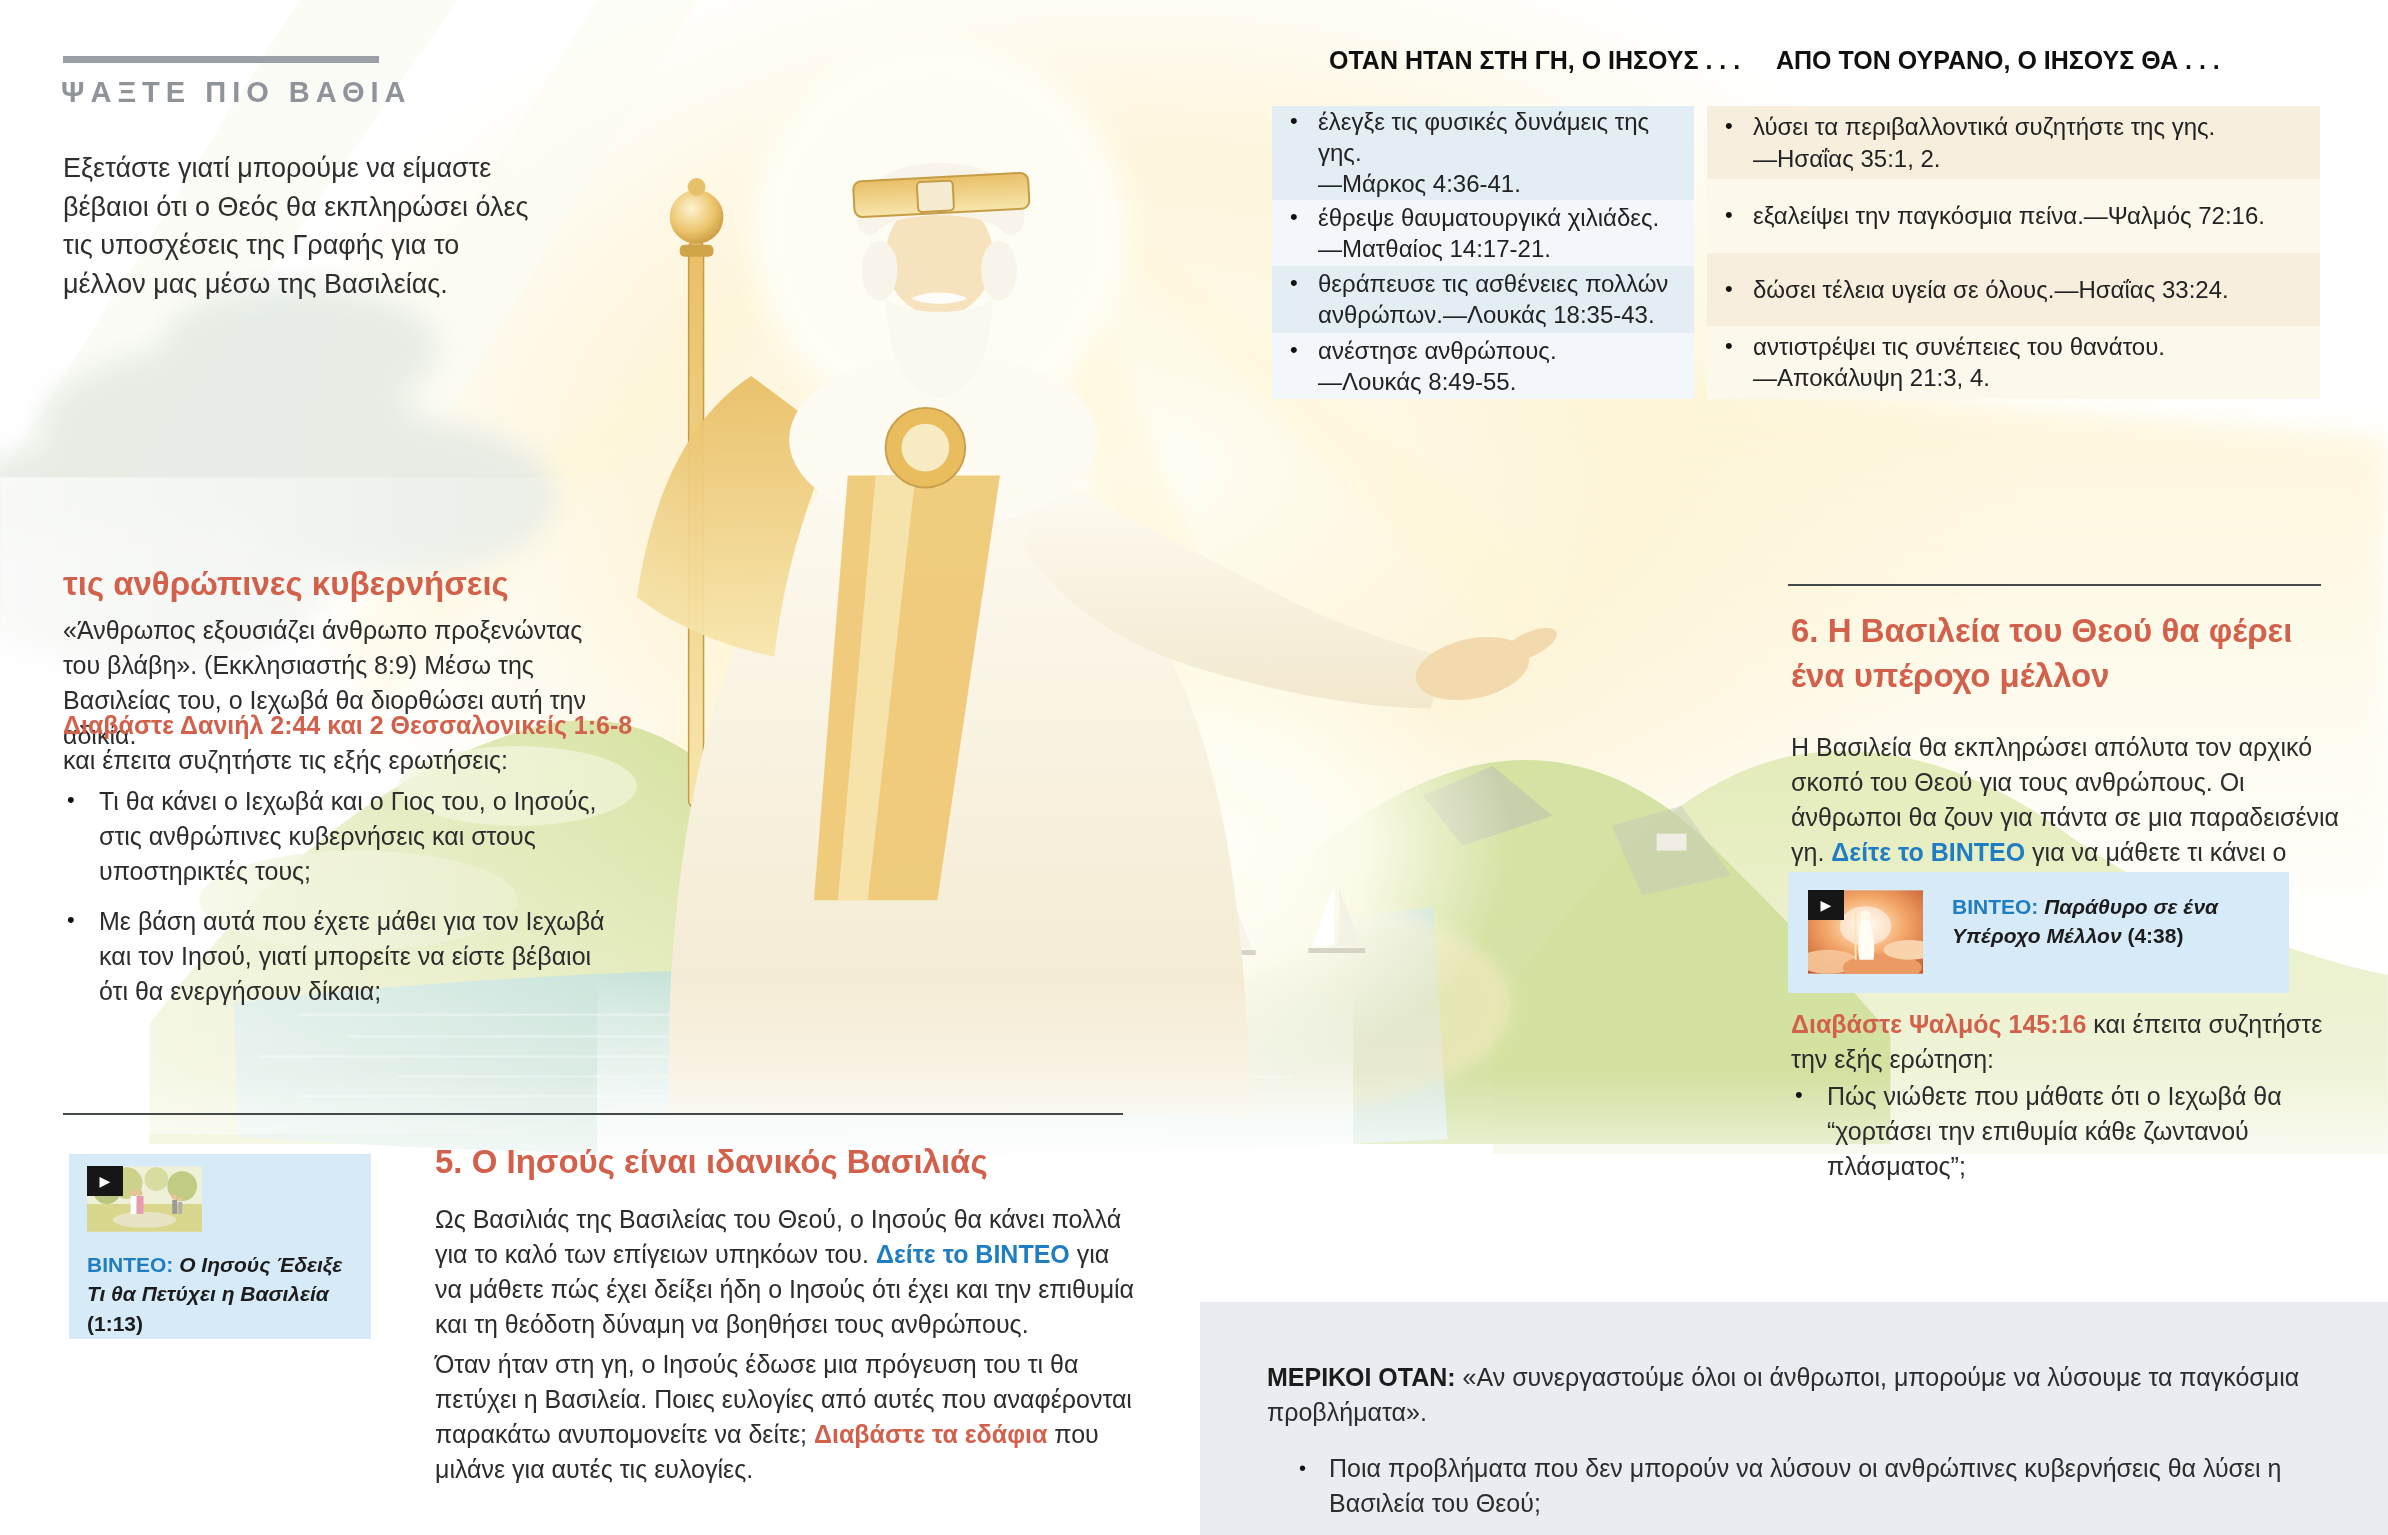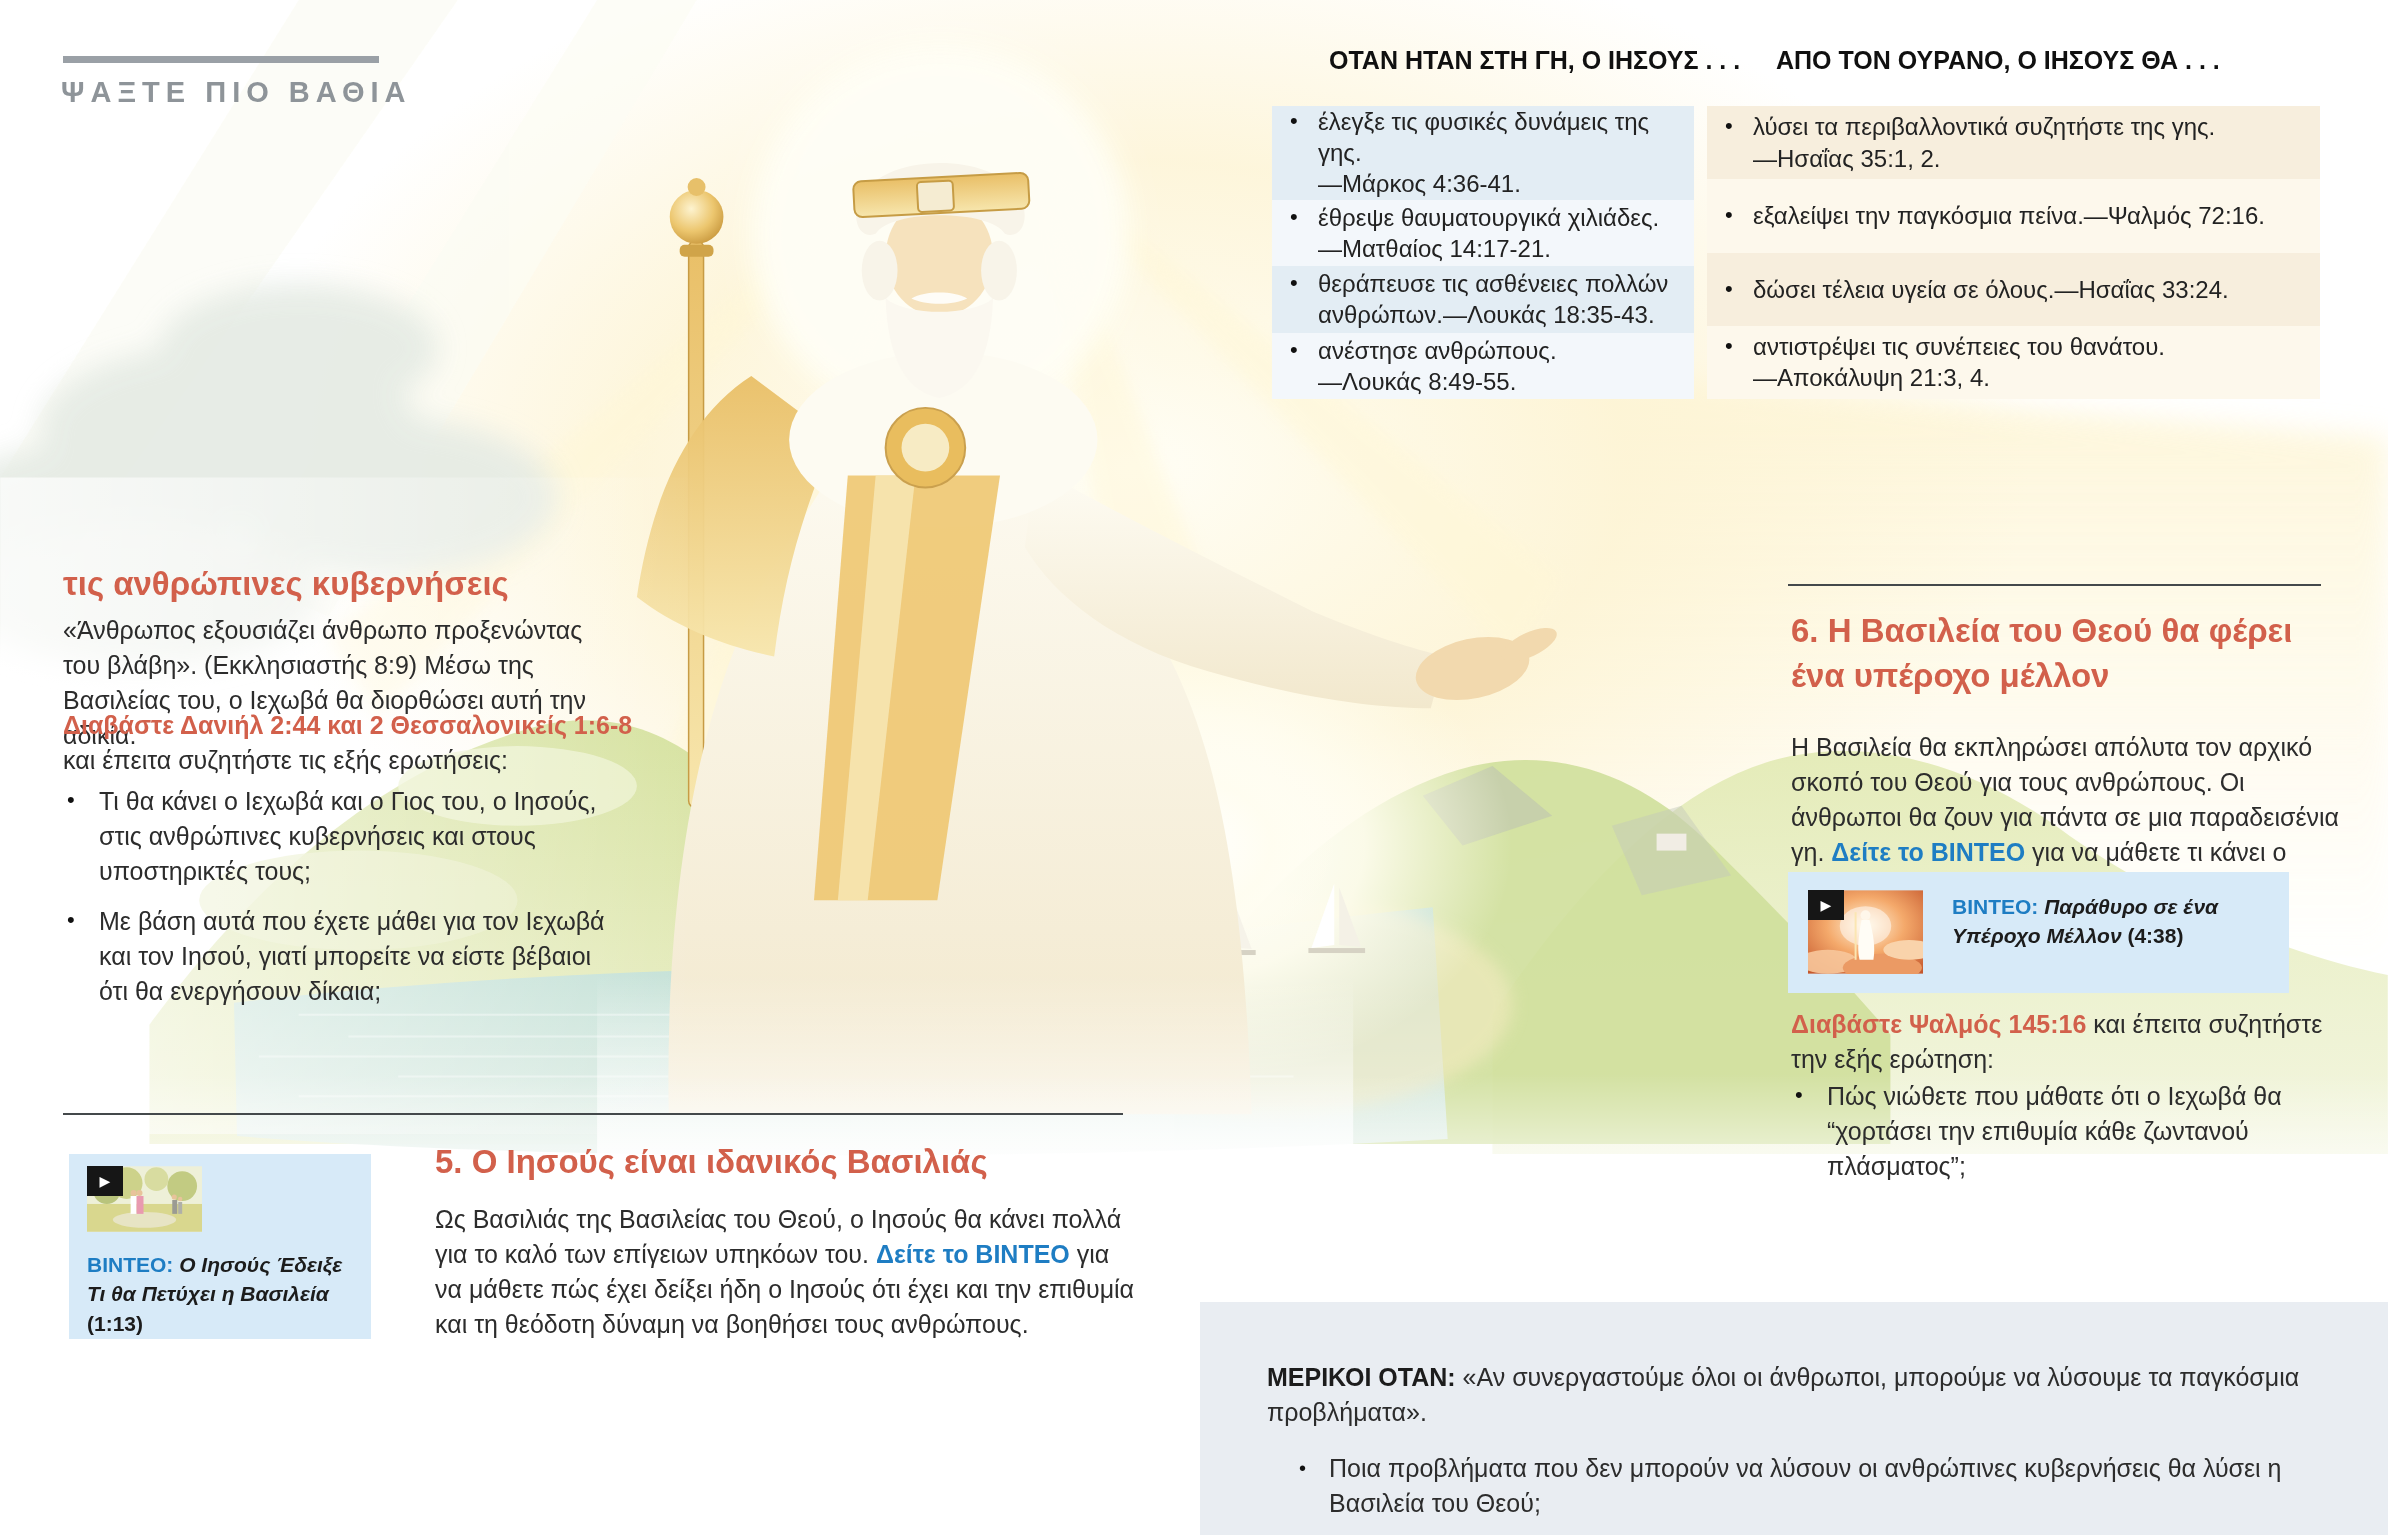--- a/index.html
+++ b/index.html
@@ -229,20 +229,21 @@
       <path d="M916,300 C930,292 958,292 972,300 C958,307 930,307 916,300 Z" fill="#fefcf7"></path>
       <rect x="600" y="980" width="760" height="220" fill="url(#gFade)"></rect>
     </g>
 
     <rect x="0" y="1080" width="2400" height="145" fill="url(#gFade)" opacity="0.95"></rect>
     <rect x="0" y="480" width="700" height="660" fill="url(#gScrimL)" opacity="0.8"></rect>
   </svg>
 
   <div class="abs ui eyebrow-bar"></div>
   <div class="abs ui eyebrow">ΨΑΞΤΕ ΠΙΟ ΒΑΘΙΑ</div>
+  <div class="abs ui intro">Εξετάστε γιατί μπορούμε να είμαστε βέβαιοι ότι ο Θεός θα εκπληρώσει όλες τις υποσχέσεις της Γραφής για το μέλλον μας μέσω της Βασιλείας.</div>
 
   <div class="abs ui tbl-header left">ΟΤΑΝ ΗΤΑΝ ΣΤΗ ΓΗ, Ο ΙΗΣΟΥΣ . . .</div>
   <div class="abs ui tbl-header right">ΑΠΟ ΤΟΝ ΟΥΡΑΝΟ, Ο ΙΗΣΟΥΣ ΘΑ . . .</div>
 
   <div class="abs ui tbl-col left col-l">
     <div class="tbl-row">
       <div class="entry">
           <span class="marker">•</span>
         <span><span>έλεγξε τις φυσικές δυνάμεις της γης.</span><br><span>—Μάρκος 4:36-41.</span></span>
         </div>
@@ -306,20 +307,21 @@
       <span class="marker">•</span>
       <span>Με βάση αυτά που έχετε μάθει για τον Ιεχωβά και τον Ιησού, γιατί μπορείτε να είστε βέβαιοι ότι θα ενεργήσουν δίκαια;</span>
     </div>
   </div>
 
   <div class="abs ui divider div-left"></div>
   <div class="abs ui divider div-right"></div>
 
   <div class="abs ui h-orange sec5-h">5. Ο Ιησούς είναι ιδανικός Βασιλιάς</div>
   <div class="abs ui body-txt sec5-p1"><span class="s-plain">Ως Βασιλιάς της Βασιλείας του Θεού, ο Ιησούς θα κάνει πολλά για το καλό των επίγειων υπηκόων του. </span><span class="s-blue">Δείτε το ΒΙΝΤΕΟ</span><span class="s-plain"> για να μάθετε πώς έχει δείξει ήδη ο Ιησούς ότι έχει και την επιθυμία και τη θεόδοτη δύναμη να βοηθήσει τους ανθρώπους.</span></div>
+  <div class="abs ui body-txt sec5-p2"><span class="s-plain">Όταν ήταν στη γη, ο Ιησούς έδωσε μια πρόγευση του τι θα πετύχει η Βασιλεία. Ποιες ευλογίες από αυτές που αναφέρονται παρακάτω ανυπομονείτε να δείτε; </span><span class="s-orange">Διαβάστε τα εδάφια</span><span class="s-plain"> που μιλάνε για αυτές τις ευλογίες.</span></div>
 
   <div class="abs ui video-box vbox1">
     <div class="thumb thumb1">
       <svg width="115" height="66" viewBox="0 0 116 66">
         <rect width="116" height="66" fill="#eef0d8"></rect>
         <rect y="38" width="116" height="28" fill="#d9d78e"></rect>
         <circle cx="20" cy="24" r="14" fill="#b9c47c"></circle>
         <circle cx="40" cy="17" r="16" fill="#cdd28a"></circle>
         <circle cx="96" cy="20" r="15" fill="#c2cb82"></circle>
         <circle cx="70" cy="13" r="12" fill="#d8dca0"></circle>

